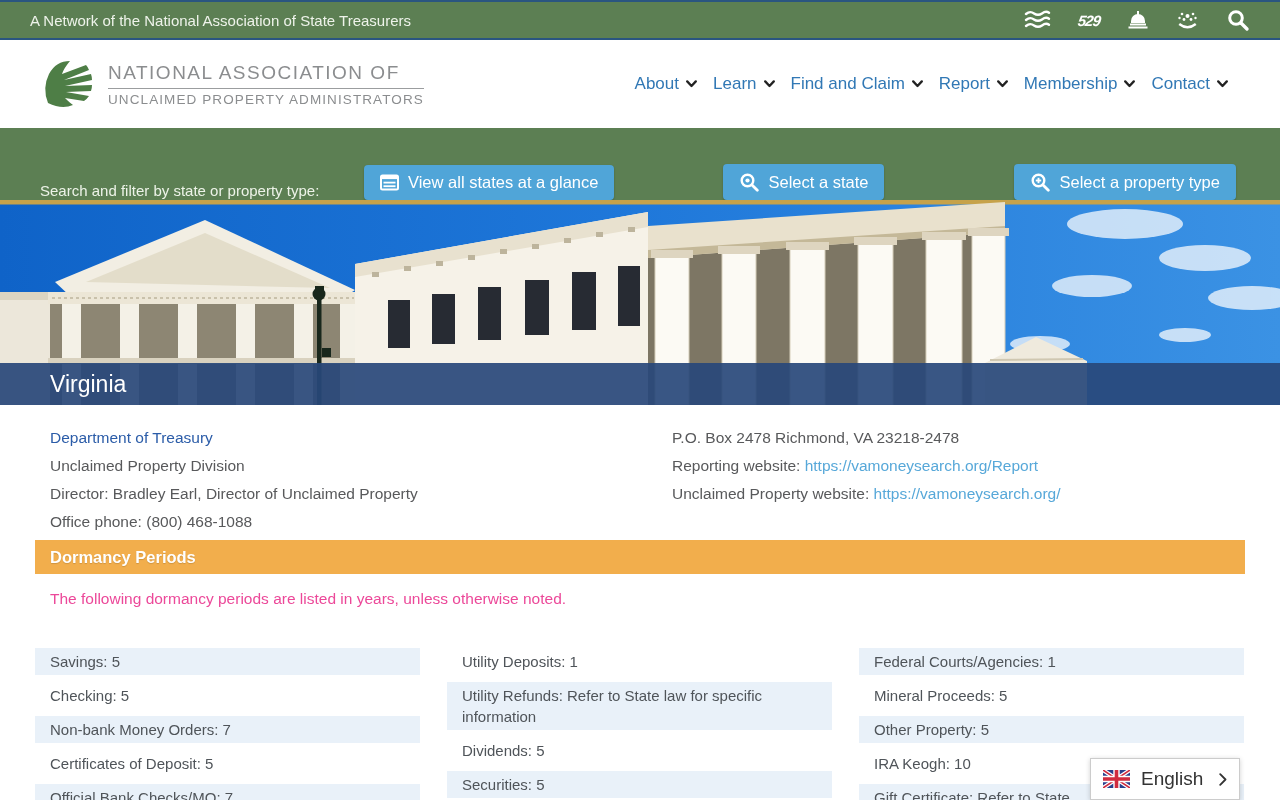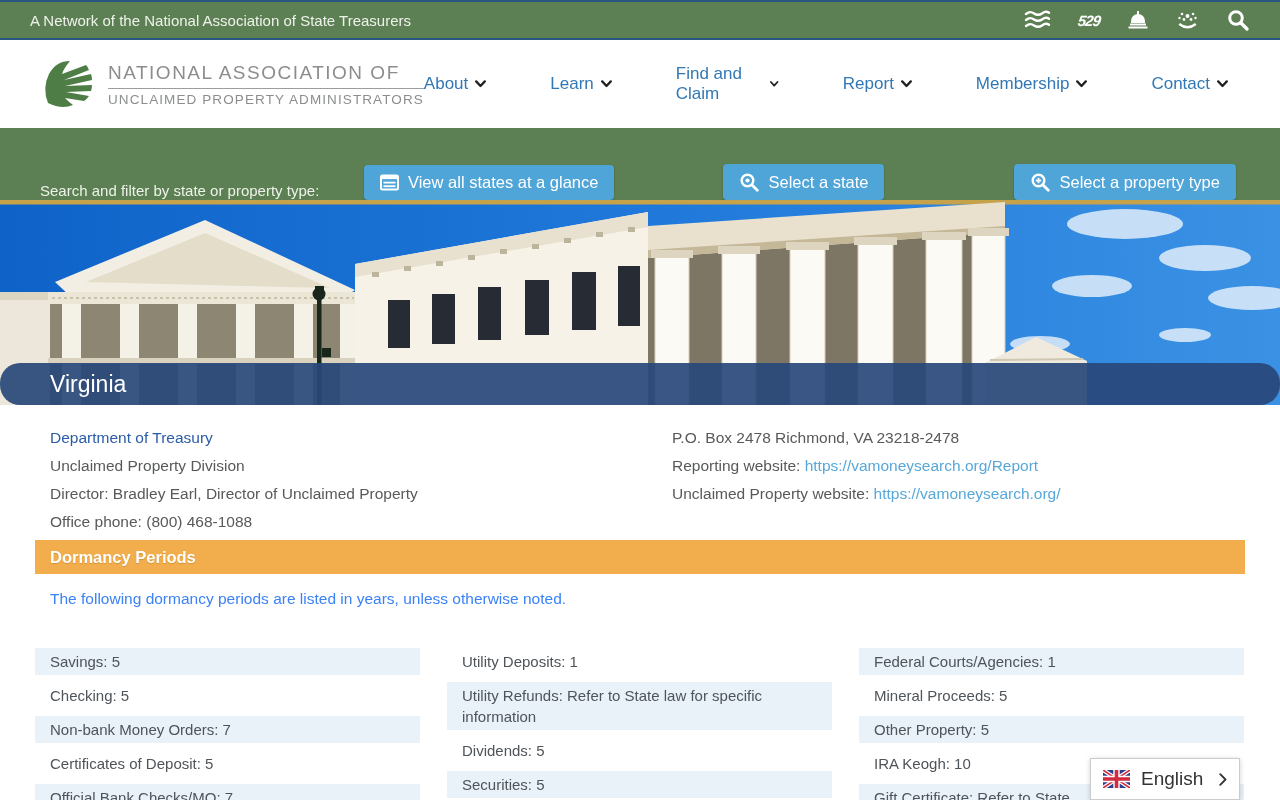--- a/index.html
+++ b/index.html
@@ -14,52 +14,52 @@
   .topbar-icons svg, .i529 { display:block; }
   .i529 { color:#fff; font-size:15px; font-weight:bold; font-style:italic;
           transform:skewX(-8deg); letter-spacing:-1px; }
 
   
   .header { height:88px; display:flex; align-items:center; padding:0 40px 0 40px; background:#fff; }
   .logo { display:flex; align-items:center; gap:14px; }
   .logo-text .l1 { font-size:19px; color:#8b8d8f; letter-spacing:1.5px;
                    padding-bottom:4px; border-bottom:1px solid #9b9d9f; white-space:nowrap; }
   .logo-text .l2 { font-size:13.5px; color:#8b8d8f; letter-spacing:1.1px; padding-top:3px; white-space:nowrap; }
-  .nav { margin-left:auto; display:flex; gap:64px; align-items:center; padding-right:12px; }
+  .nav { margin-left:auto; display:flex; gap:16px; align-items:center; padding-right:12px; }
   .nav-item { display:flex; align-items:center; gap:7px; cursor:pointer; }
   .nav-label { color:#3178b5; font-size:17px; }
 
   
   .filterbar { height:72px; background:#5c7f53; display:flex; align-items:flex-end; padding:0 40px; }
   .filter-label { width:300px; color:#edf3e8; font-size:15px; line-height:1.3; }
   .fbtn { display:flex; align-items:center; gap:9px; background:#50a5d8; color:#fff;
           border:none; border-radius:4px; font-size:16.5px; padding:8px 16px;
           font-family:inherit; cursor:pointer; white-space:nowrap;
           box-shadow:0 1px 2px rgba(0,0,0,0.25); }
   .fbtn.b1 { margin-left:24px; } .fbtn.b2 { margin-left:109px; } .fbtn.b3 { margin-left:130px; }
 
   
   .hero { position:relative; height:205px; overflow:hidden; }
   .hero svg.scene { position:absolute; inset:0; width:100%; height:100%; }
   .hero-titlebar { position:absolute; left:0; right:0; bottom:0; height:42px;
                    background:rgba(40,72,122,0.92); display:flex; align-items:center;
-                   padding-left:50px;border-radius:20px; }
+                   padding-left:50px; }
   .hero-title { color:#fff; font-size:23px; }
 
   
   .contact { display:grid; grid-template-columns:622px auto; padding:19px 50px 0 50px; }
   .contact .line { font-size:15.5px; line-height:28px; color:#58595b; }
   .lnk-dark { color:#2b5ca8; text-decoration:none; }
   .lnk-lite { color:#57a8d9; text-decoration:none; }
 
   
   .banner { margin:4px 35px 0 35px; height:34px; background:#f2ae4c; display:flex;
             align-items:center; padding-left:15px; }
   .banner-title { color:#fff; font-size:16.5px; font-weight:bold; text-shadow:0 1px 1px rgba(0,0,0,0.15); }
-  .subtitle { margin:16px 50px 0 50px; font-size:15.5px; color:#3b82f6; }
+  .subtitle { margin:16px 50px 0 50px; font-size:15.5px; color:#ec4899; }
   .d-grid { margin:40px 35px 0 35px; display:grid; grid-template-columns:repeat(3,385px);
             column-gap:27px; align-items:start; }
   .d-col { display:flex; flex-direction:column; gap:7px; }
   .d-item { font-size:15px; color:#4f5459; line-height:21px; padding:3px 15px; background:#fff; }
   .d-item.shaded { background:#e9f1f9; }
 
   
   .langbox { position:absolute; right:40px; bottom:0; width:150px; height:42px;
              background:#fff; border:1px solid #ccc; box-shadow:0 1px 5px rgba(0,0,0,0.18);
              display:flex; align-items:center; padding:0 12px; gap:11px; cursor:pointer; }

